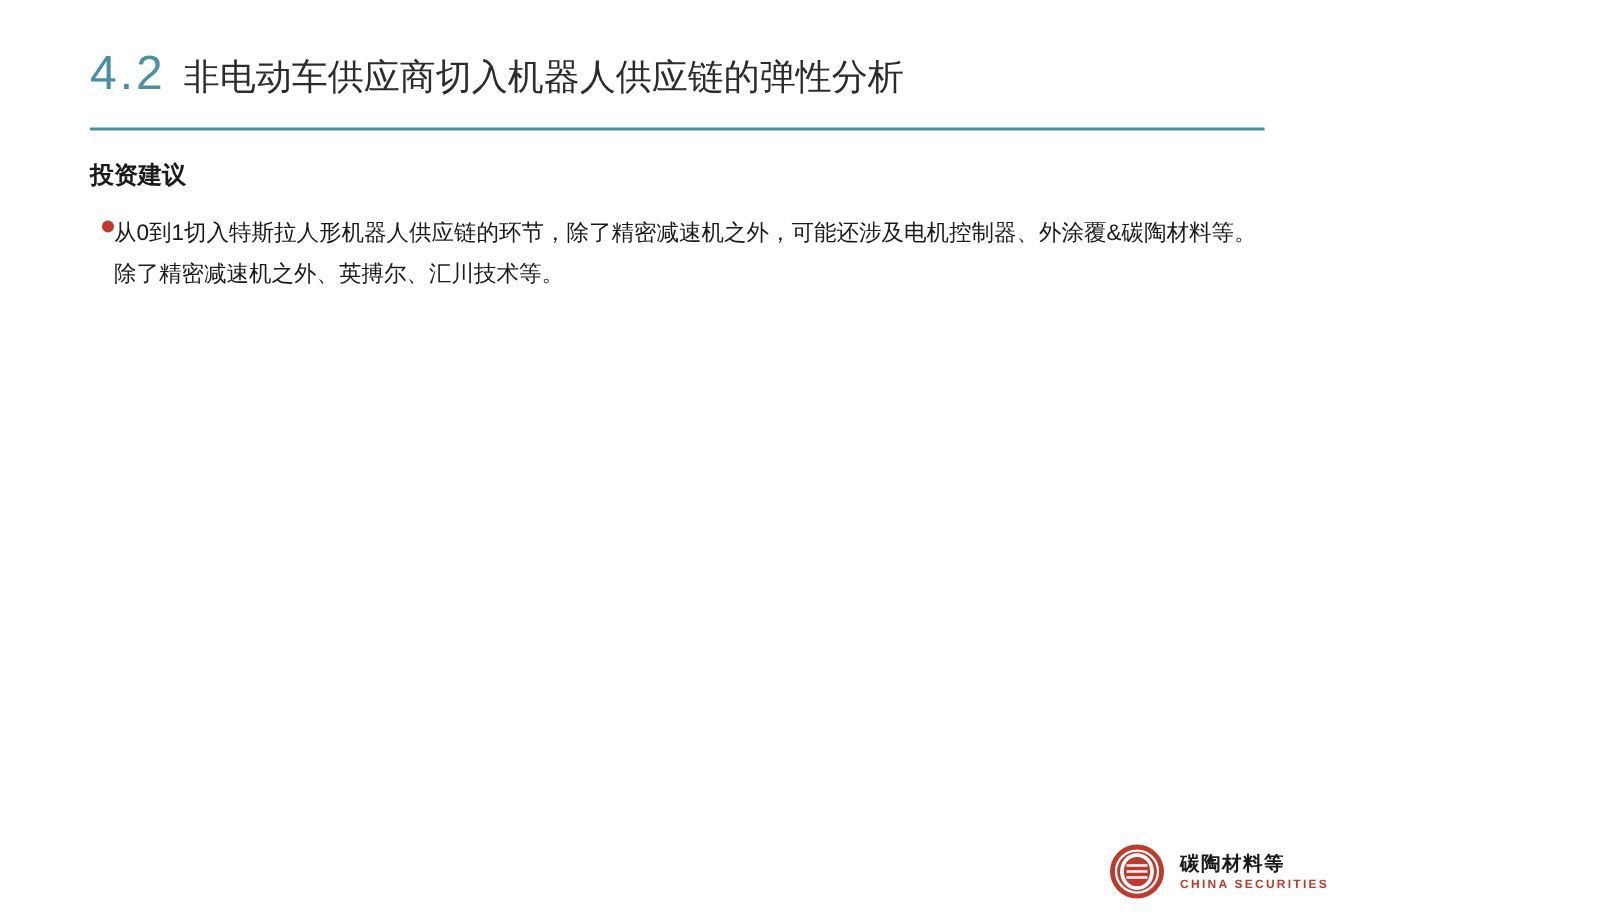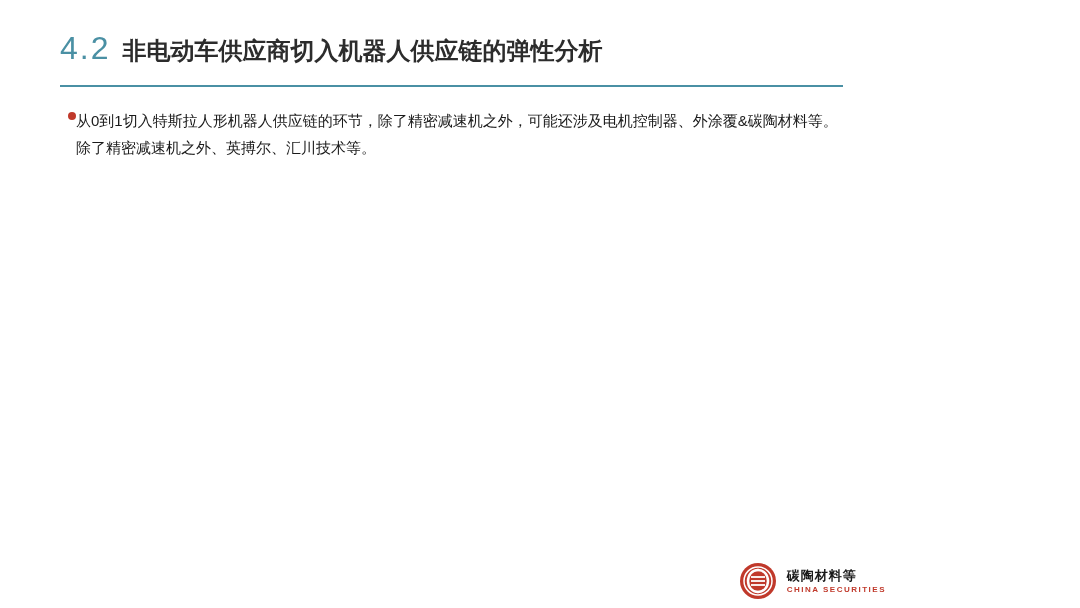--- a/index.html
+++ b/index.html
@@ -36,21 +36,21 @@
       font-size: 32px;
       color: #4a90a4;
       font-weight: 300;
       font-family: "Arial", sans-serif;
       letter-spacing: 2px;
     }
 
     .title-text {
       font-size: 24px;
       color: #2c2c2c;
-      font-weight: 700;
+      font-weight: 400;
       font-family: "Microsoft YaHei", "SimHei", sans-serif;
     }
 
     .divider {
       width: 100%;
       height: 1.5px;
       background: #4a90a4;
       margin-bottom: 20px;
     }
 
@@ -132,20 +132,21 @@
 
 <div class="page-container">
 
   <div class="title-section">
     <span class="title-number">4.2</span>
     <span class="title-text">非电动车供应商切入机器人供应链的弹性分析</span>
   </div>
 
   <div class="divider"></div>
 
+  <div class="section-heading">投资建议</div>
 
   <div class="bullet-section">
     <div class="bullet-dot"></div>
     <div class="bullet-content">
       <span>从0到1切入特斯拉人形机器人供应链的环节，除了精密减速机之外，可能还涉及电机控制器、外涂覆&amp;碳陶材料等。</span><br>
       <span>除了精密减速机之外、英搏尔、汇川技术等。</span>
     </div>
   </div>
 
   <div class="footer">

